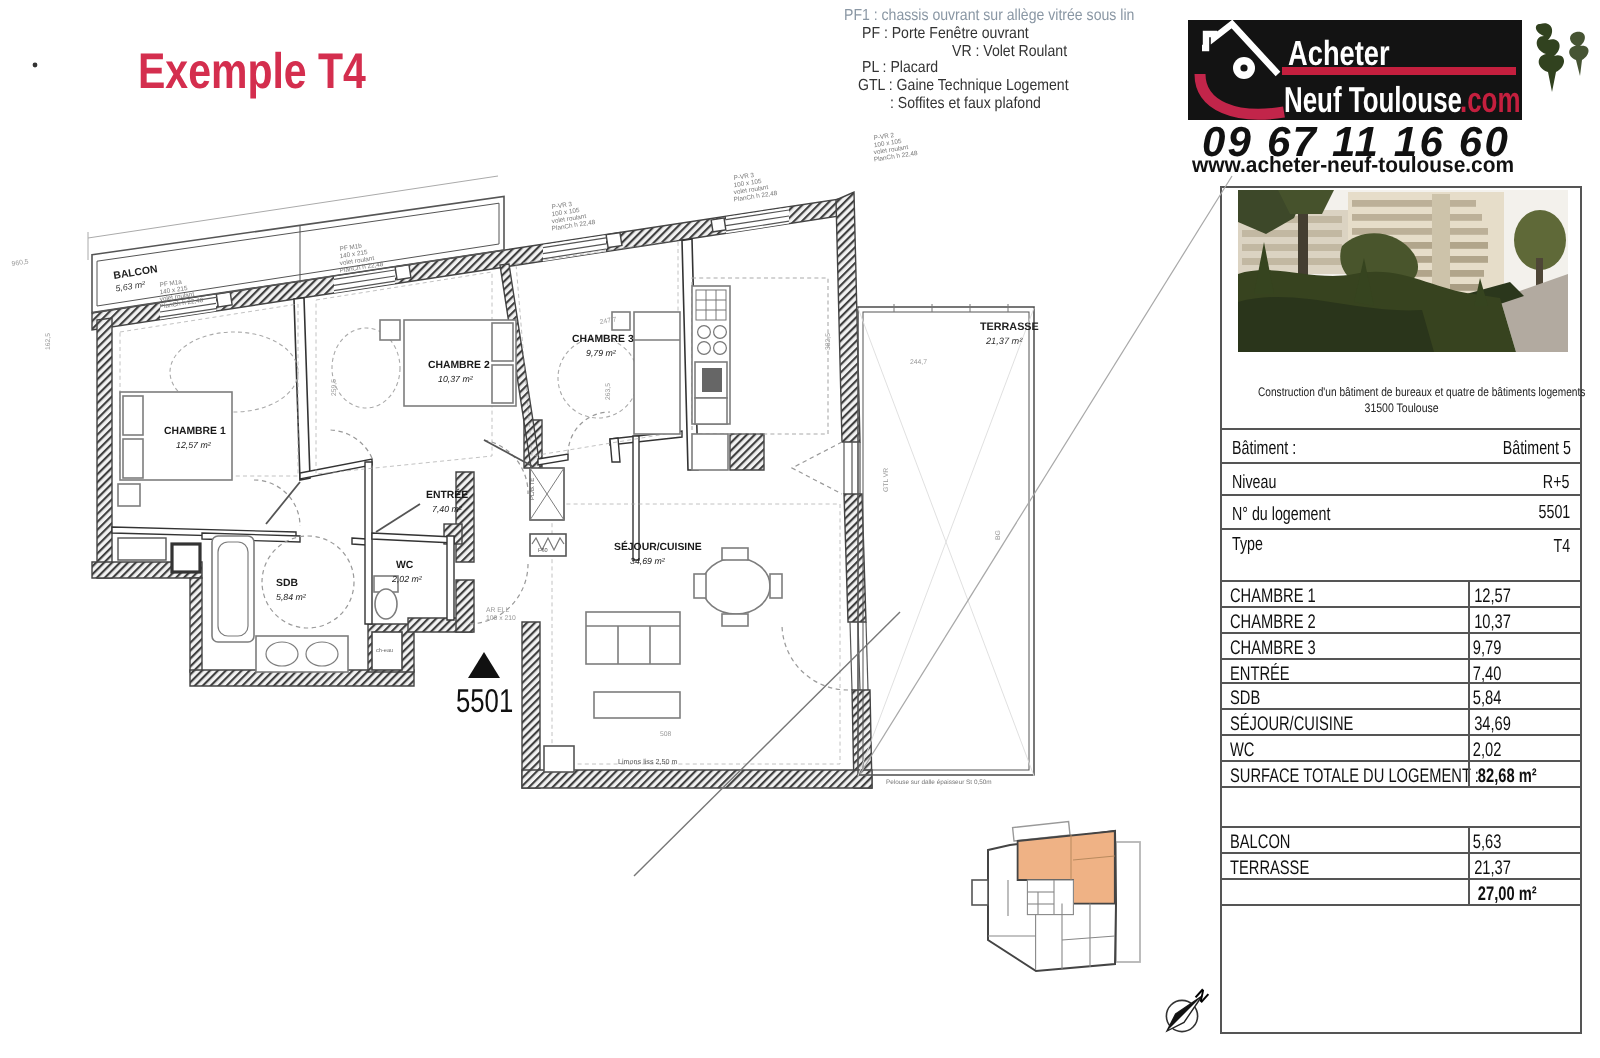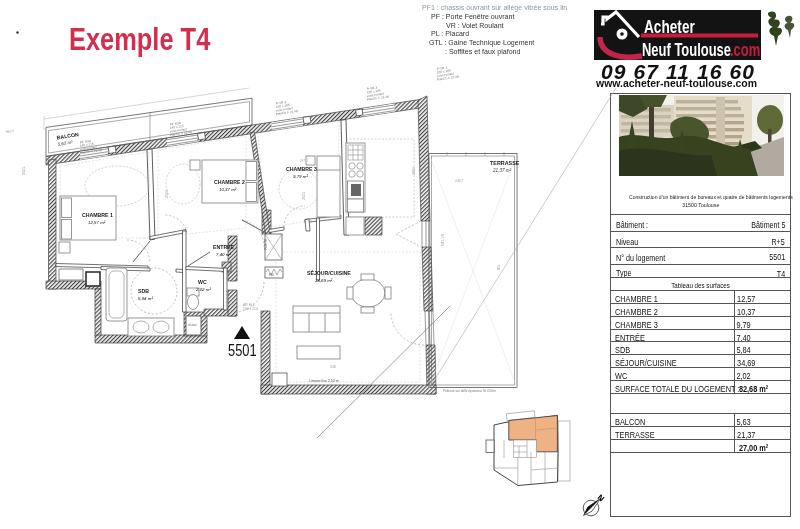--- a/index.html
+++ b/index.html
@@ -9,26 +9,26 @@
 .cond{display:inline-block;transform:scaleX(0.75);transform-origin:0 50%;white-space:nowrap;}
 .condc{display:inline-block;transform:scaleX(0.75);transform-origin:50% 50%;white-space:nowrap;}
 .trow{border-top:1px solid #555;height:12.87px;position:relative;}
 .tl{position:absolute;left:5px;top:2px;}
 .tv{position:absolute;left:124px;top:2px;width:57px;}
 .tdiv{position:absolute;left:124px;top:0;bottom:0;border-left:1px solid #555;}
 </style>
 </head>
 <body>
 
-<div class="abs" style="left:69px;top:22px;color:#d42e4e;font-size:31px;font-weight:bold;text-align:center;"><span class="cond" style="transform:scaleX(0.82);">Exemple T4</span></div>
+<div class="abs" style="left:69px;top:22px;color:#d42e4e;font-size:25px;font-weight:bold;text-align:center;"><span class="cond" style="transform:scaleX(0.82);">Exemple T4</span></div>
 
 <div class="abs" style="left:422px;top:4px;font-size:8px;color:#333;line-height:8.8px;">
 <div style="color:#8a97a4;"><span class="cond" style="transform:scaleX(0.88);">PF1 : chassis ouvrant sur allège vitrée sous lin</span></div>
 <div style="margin-left:9px;"><span class="cond" style="transform:scaleX(0.88);">PF : Porte Fenêtre ouvrant</span></div>
-<div style="margin-left:24px;"><span class="cond" style="transform:scaleX(0.88);">VR : Volet Roulant</span></div>
+<div style="margin-left:9px;text-align:center;"><span class="cond" style="transform:scaleX(0.88);">VR : Volet Roulant</span></div>
 <div style="margin-left:9px;"><span class="cond" style="transform:scaleX(0.88);">PL : Placard</span></div>
 <div style="margin-left:7px;"><span class="cond" style="transform:scaleX(0.88);">GTL : Gaine Technique Logement</span></div>
 <div style="margin-left:23px;"><span class="cond" style="transform:scaleX(0.88);">: Soffites et faux plafond</span></div>
 </div>
 
 <div class="abs" style="left:594px;top:10px;width:167px;height:50px;background:#131313;"></div>
 <svg class="abs" style="left:594px;top:10px;" width="167" height="50" viewBox="0 0 167 50">
 
   <path d="M7 14 L9 14 L9 7 L13 7 L13 9 L22 2 L45 27" fill="none" stroke="#fff" stroke-width="3.2"></path>
 
@@ -109,21 +109,20 @@
       <span class="abs" style="right:6px;top:4px;text-align:center;"><span class="cond" style="transform-origin:100% 50%;">R+5</span></span>
     </div>
   <div style="border-top:1px solid #555;height:16.5px;position:relative;">
       <span class="abs" style="left:6px;top:3.5px;"><span class="cond">N° du logement</span></span>
       <span class="abs" style="right:6px;top:3px;"><span class="cond" style="transform-origin:100% 50%;">5501</span></span>
     </div>
   <div style="border-top:1px solid #555;height:13.5px;position:relative;">
       <span class="abs" style="left:6px;top:2px;"><span class="cond">Type</span></span>
       <span class="abs" style="right:6px;top:3px;"><span class="cond" style="transform-origin:100% 50%;">T4</span></span>
     </div>
-  <div style="border-top:1px solid #555;height:13.2px;position:relative;text-align:center;font-size:7.3px;"><span style="display:inline-block;margin-top:2.5px;transform:scaleX(0.85);">Tableau des surfaces</span></div>
 </div>
 
 <div class="abs" style="left:610px;top:290px;width:181px;font-size:9.8px;color:#111;">
   <div class="trow">
       <span class="tl"><span class="cond">CHAMBRE 1</span></span>
       <span class="tv"><span class="condc">12,57</span></span>
       <span class="tdiv"></span>
     </div>
   <div class="trow">
       <span class="tl"><span class="cond">CHAMBRE 2</span></span>

